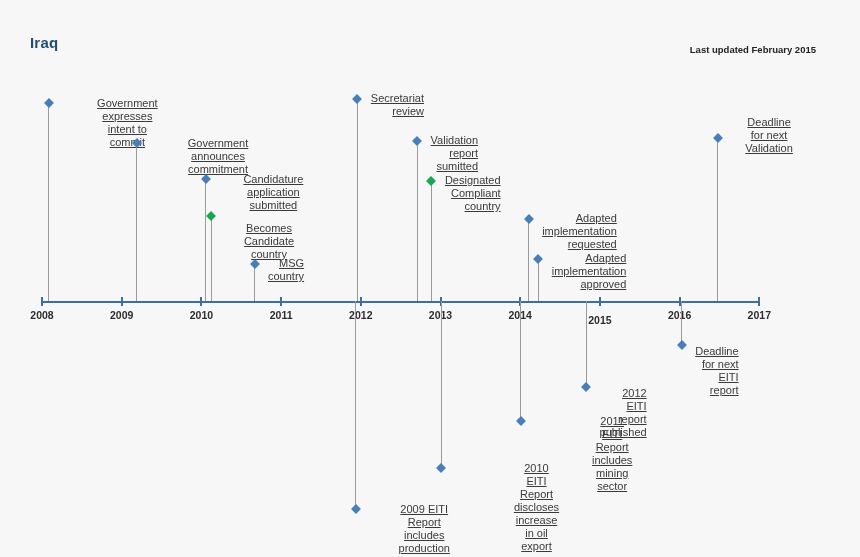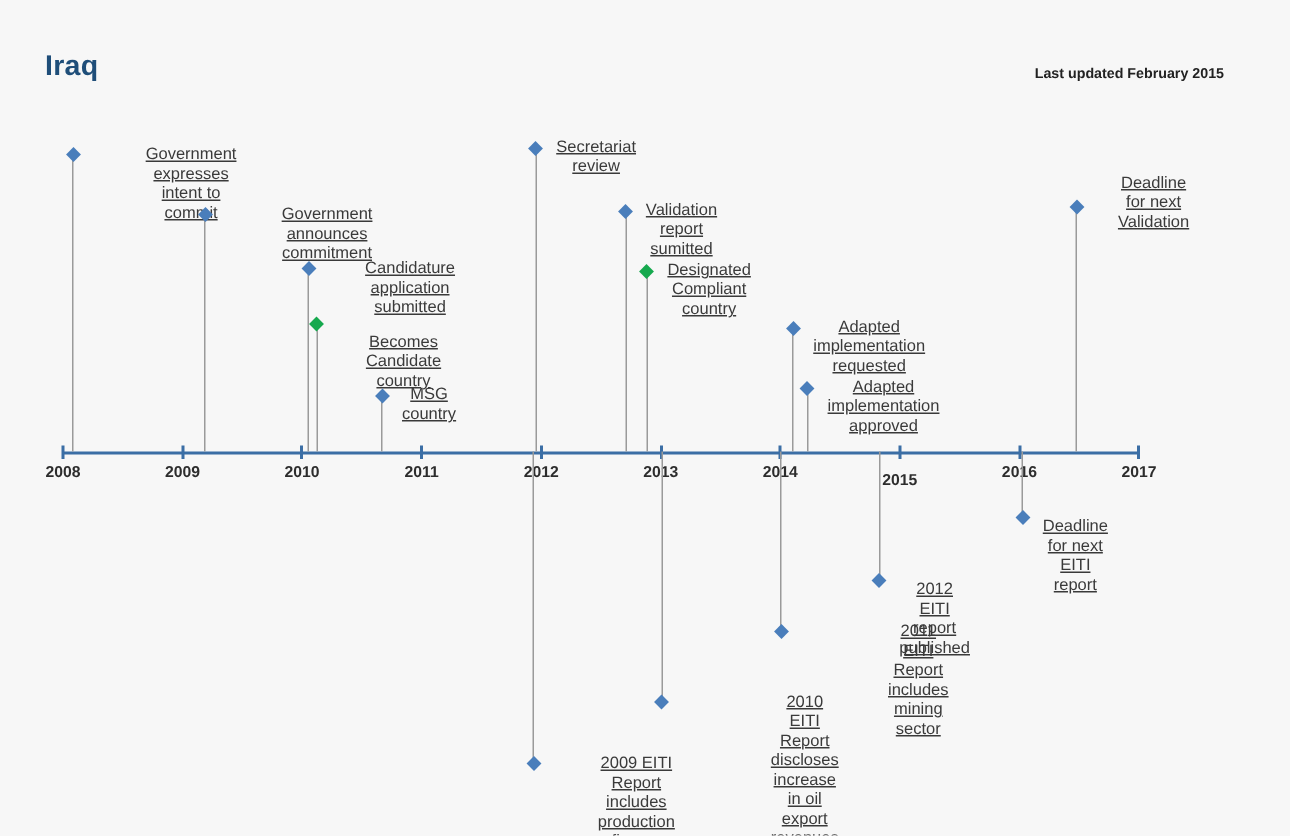--- a/index.html
+++ b/index.html
@@ -15,21 +15,21 @@
   }
   #chart {
     position: relative;
     width: 860px;
     height: 557px;
   }
   .page-title {
     position: absolute;
     left: 30px;
     top: 34px;
-    font-size: 19px;
+    font-size: 15px;
     font-weight: bold;
     color: #1f4e79;
     letter-spacing: 0.2px;
   }
   .last-updated {
     position: absolute;
     right: 44px;
     top: 44px;
     font-size: 9.5px;
     font-weight: bold;
@@ -77,21 +77,21 @@
   }
   .evt-label {
     position: absolute;
     font-size: 11px;
     color: #3a3a3a;
     line-height: 13px;
     white-space: pre-line;
     text-decoration: underline;
   }
   .evt-label.right {
-    text-align: center;
+    text-align: right;
   }
   .evt-label.center {
     text-align: center;
     transform: translateX(-50%);
   }
 </style>
 </head>
 <body>
 
 <div id="chart">

